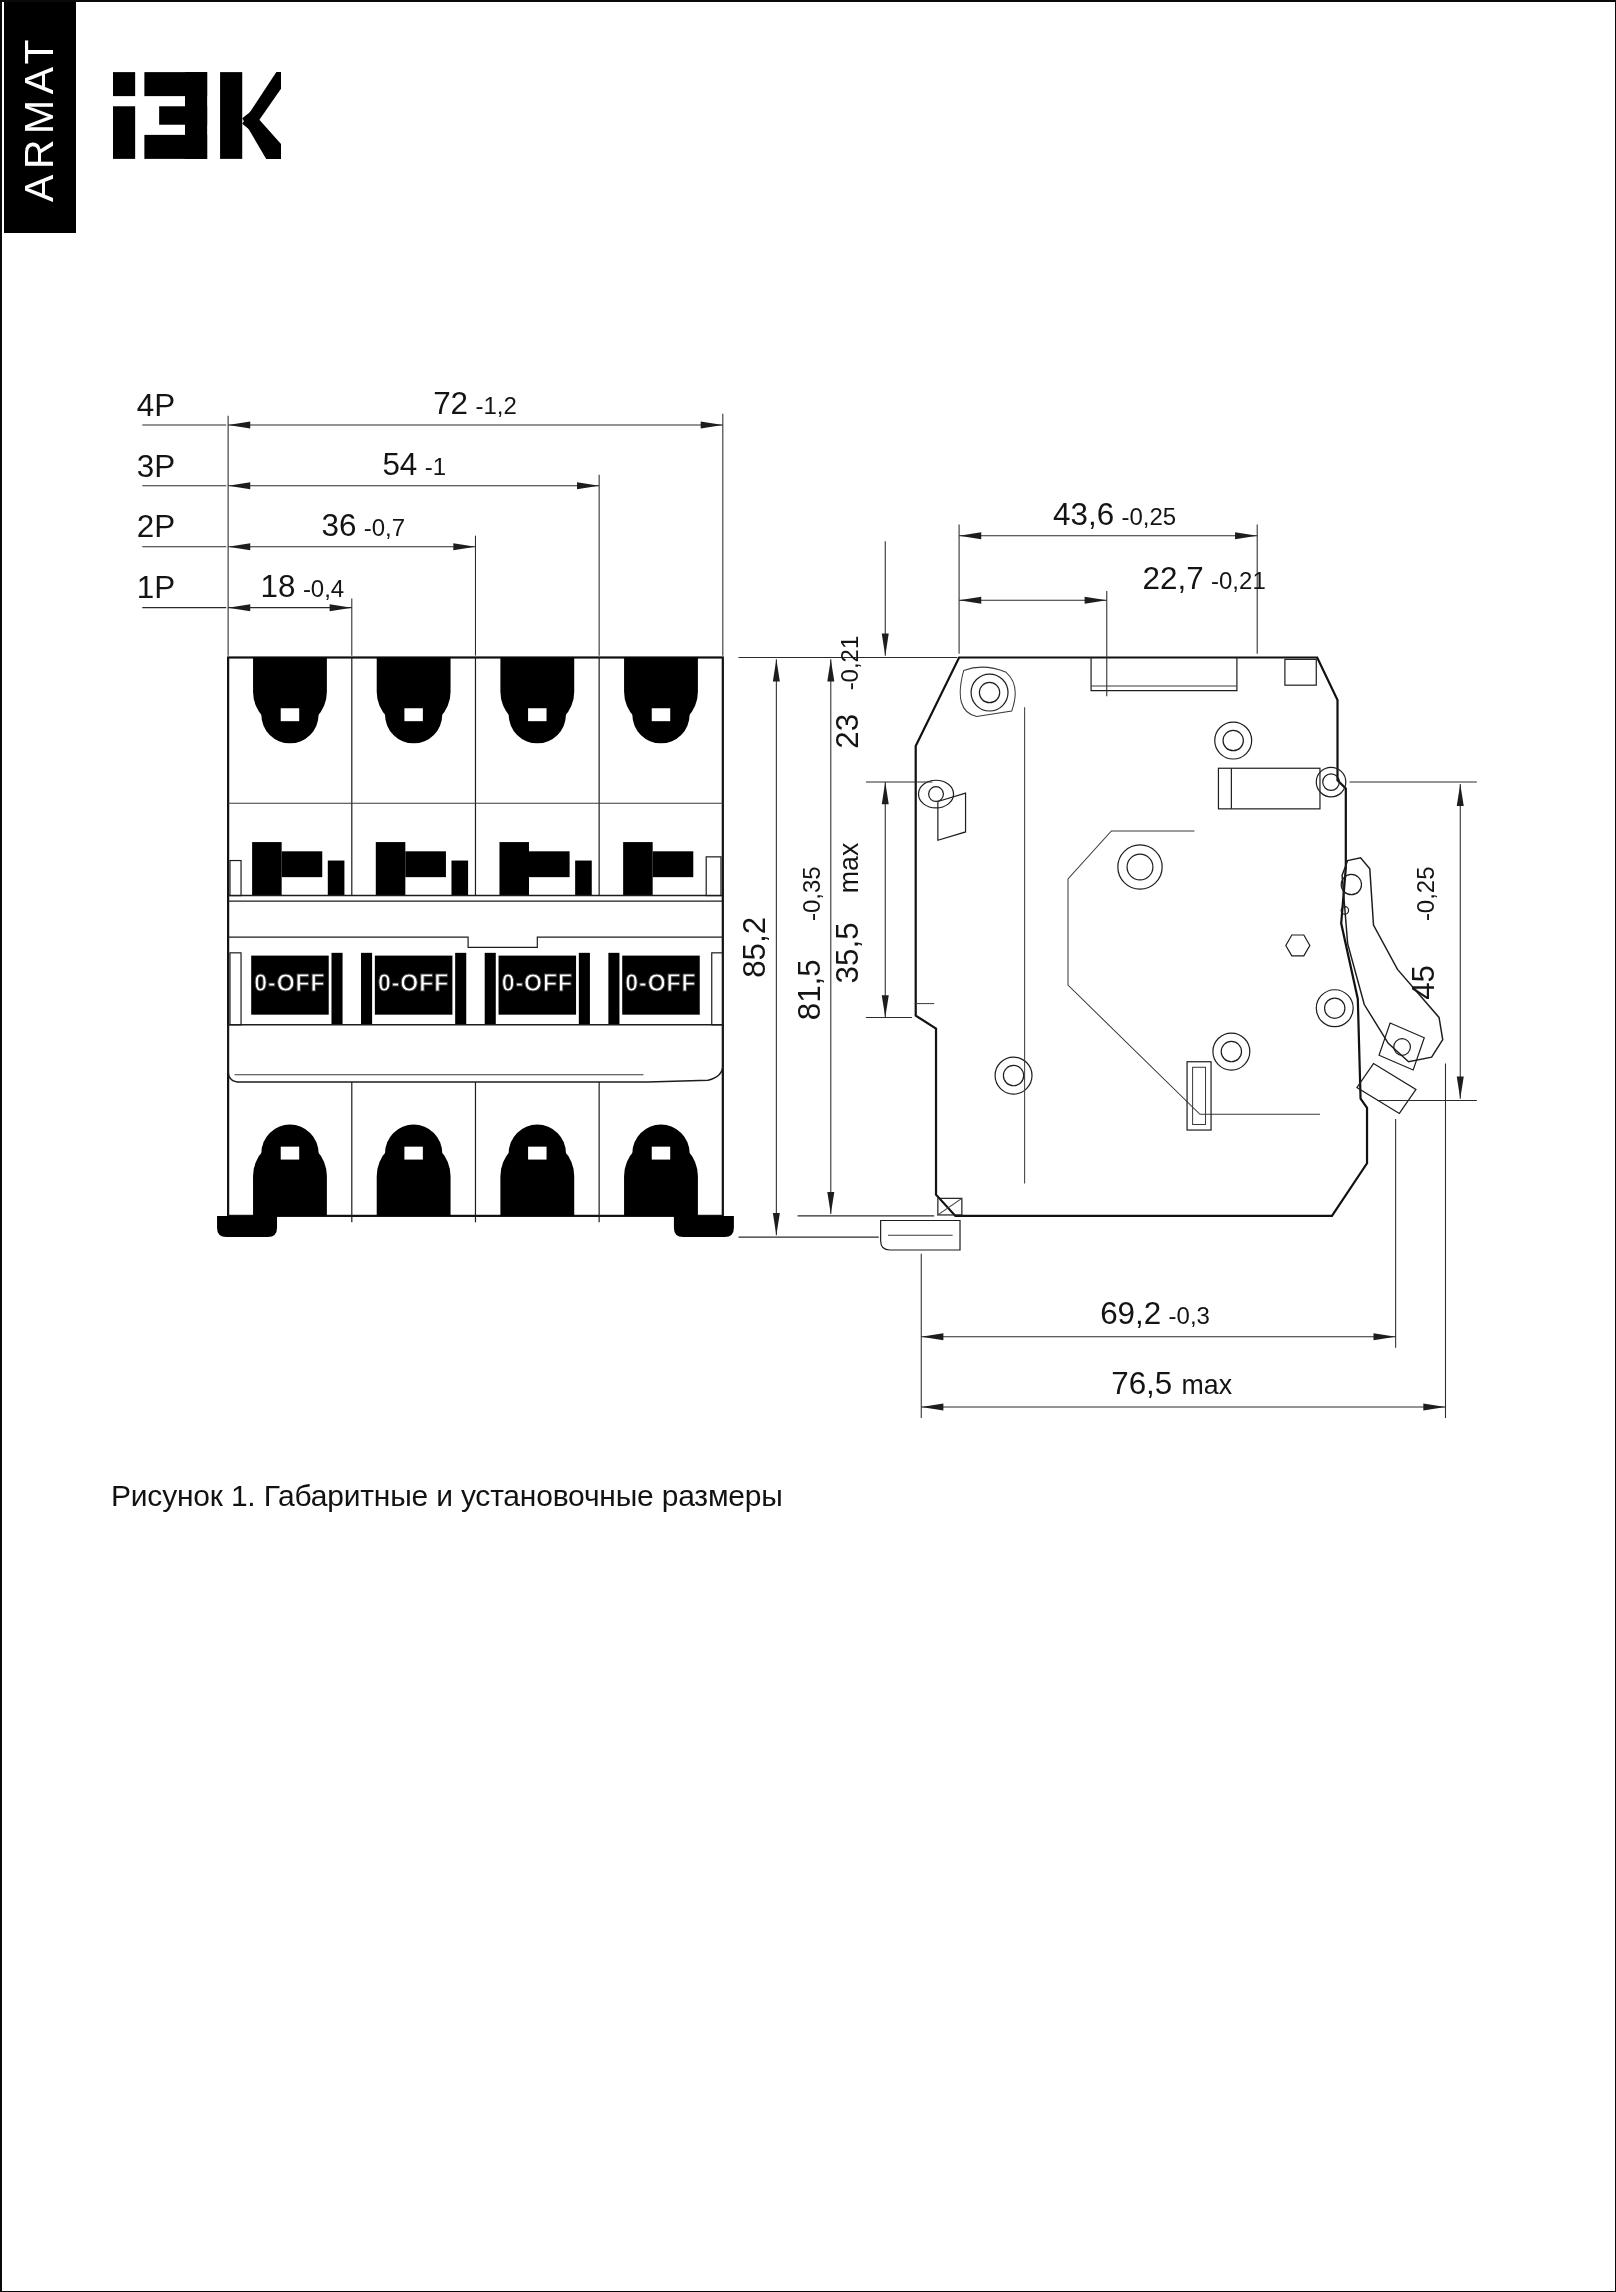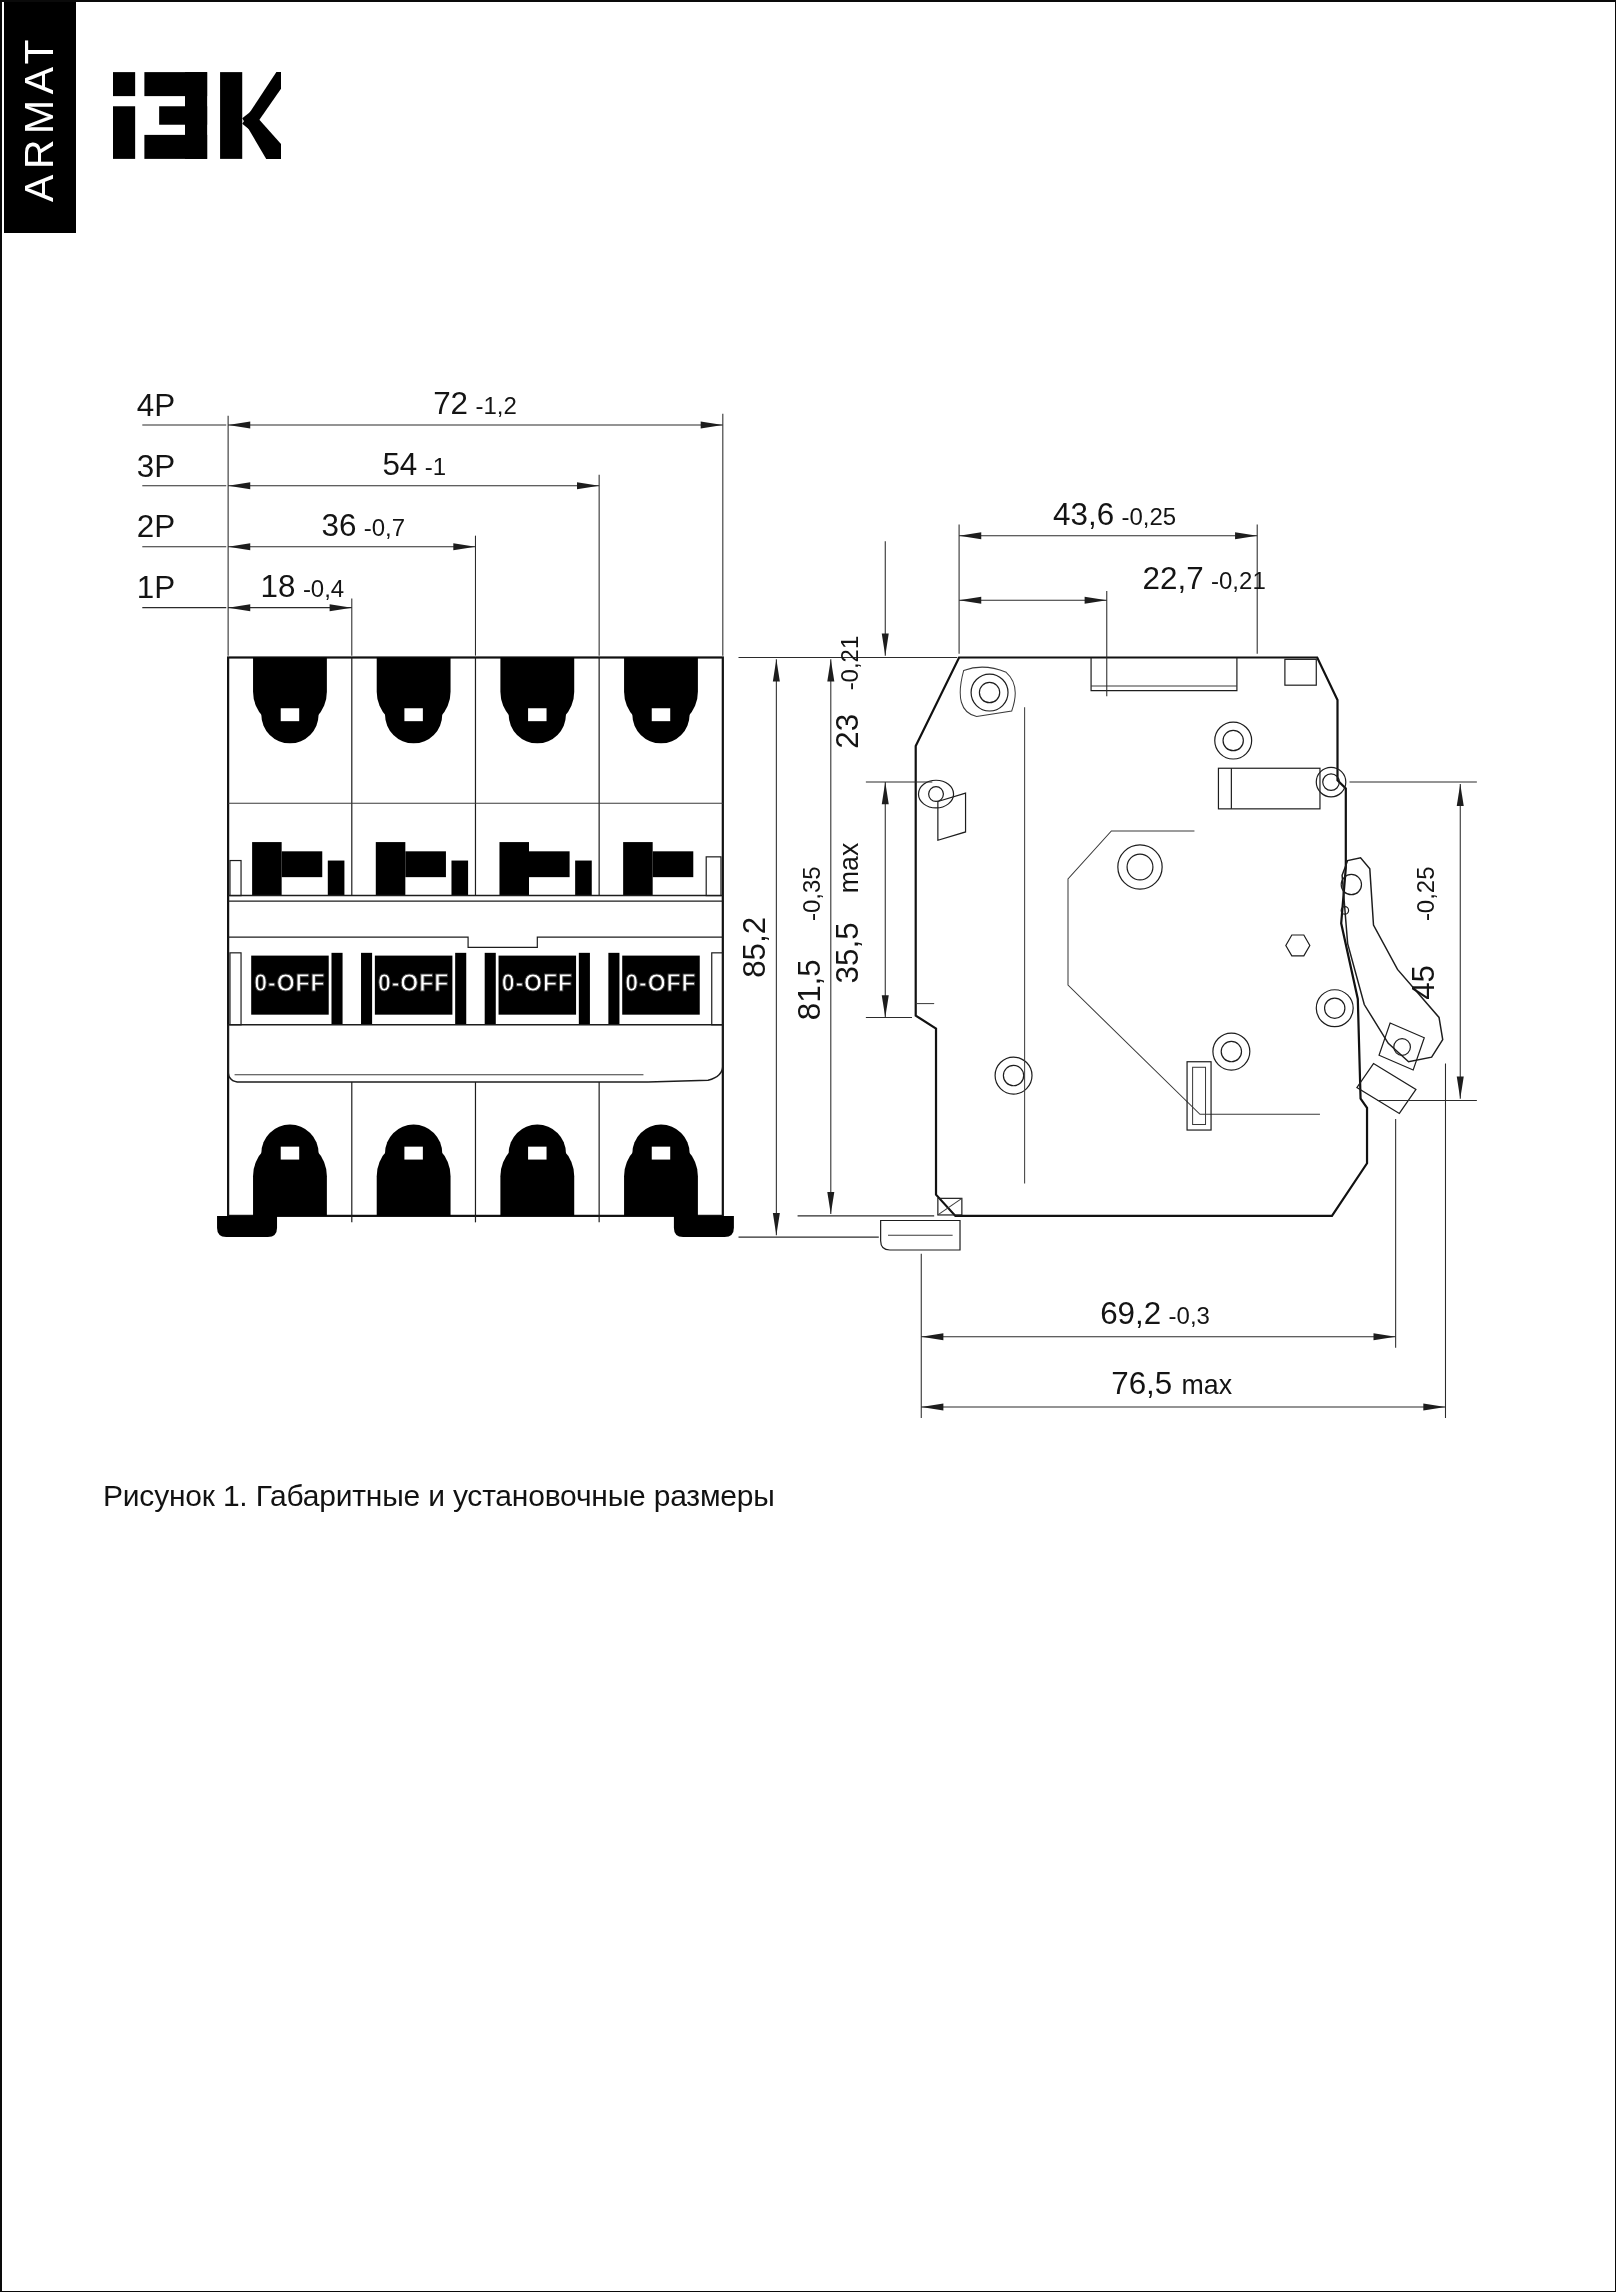--- a/index.html
+++ b/index.html
@@ -5,21 +5,21 @@
   html,body{margin:0;padding:0;background:#e8e8e8;}
   .page{position:relative;width:1617px;height:2293px;background:#ffffff;
         box-sizing:border-box;border:2.8px solid #0a0a0a;overflow:hidden;
         font-family:"Liberation Sans",sans-serif;}
   .brand-bar{position:absolute;left:1.8px;top:0;width:72px;height:231px;background:#000;
              display:flex;align-items:center;justify-content:center;}
   .brand-bar span{color:#fff;font-size:41px;letter-spacing:5.5px;white-space:nowrap;
                   writing-mode:vertical-rl;transform:rotate(180deg);font-weight:400;}
   .logo{position:absolute;left:111px;top:70px;width:168px;height:87px;}
   .sr{position:absolute;width:0.9px;height:0.9px;overflow:hidden;clip:rect(0 0 0 0);}
-  .caption{position:absolute;left:101px;top:1477px;font-size:30px;color:#121212;
+  .caption{position:absolute;left:109px;top:1477px;font-size:30px;color:#121212;
            letter-spacing:-0.2px;}
   svg.drawing{position:absolute;left:0;top:0;}
   
   .draw line,.draw path,.draw rect,.draw circle,.draw ellipse,.draw polygon{
       fill:none;stroke:#1d1d1d;stroke-width:1.3;}
   .draw .w3{stroke-width:2.4;stroke:#111;}
   .draw .w2{stroke-width:1.6;}
   .draw .thin{stroke-width:1.1;stroke:#3a3a3a;}
   .dims line,.dims path{fill:none;stroke:#2b2b2b;stroke-width:1.15;}
   .dims text{stroke:none;fill:#141414;font-family:"Liberation Sans",sans-serif;}

